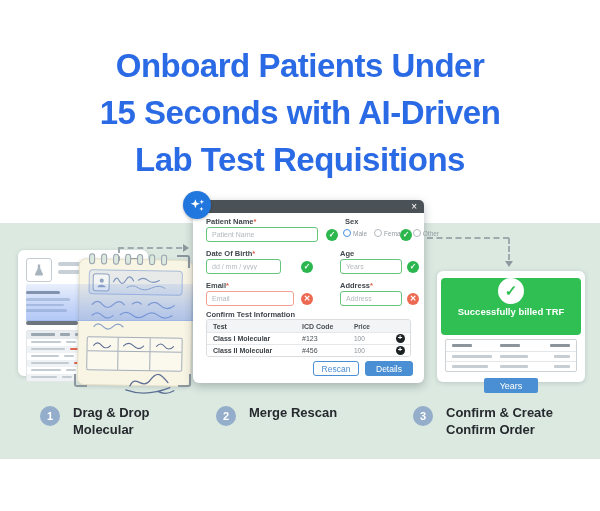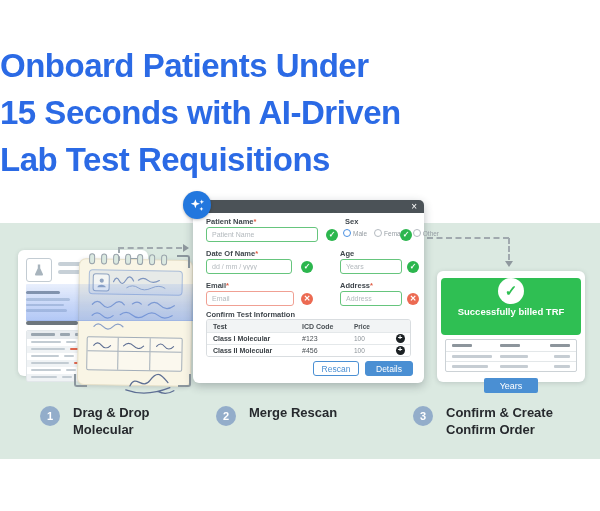--- a/index.html
+++ b/index.html
@@ -1,20 +1,20 @@
 <!DOCTYPE html>
 <html><head>
 <meta charset="utf-8">
 <style>
   * { margin:0; padding:0; box-sizing:border-box; }
   body { font-family:"Liberation Sans", sans-serif; background:#ffffff; }
   .canvas { position:relative; width:600px; height:511px; background:#ffffff; overflow:hidden; }
 
   
-  .headline { position:absolute; top:42px; left:0; width:600px; text-align:left;
+  .headline { position:absolute; top:42px; left:0; width:600px; text-align:center;
     color:#2b6ae5; font-size:33px; font-weight:700; line-height:47px; letter-spacing:-0.5px; }
 
   
   .band { position:absolute; left:0; top:223px; width:600px; height:236px; background:#dbe9e1; }
 
   
   .doc-form { position:absolute; left:18px; top:250px; width:130px; height:126px; background:#ffffff;
     border-radius:6px; box-shadow:0 1px 4px rgba(60,70,80,.18); z-index:1; padding:8px; }
   .doc-head { display:flex; align-items:flex-start; }
   .flask-box { width:26px; height:24px; border:1px solid #c3ccd3; border-radius:3px;
@@ -304,22 +304,22 @@
     <div class="radios" style="left:150px; top:29px;">
       <span class="radio selected"></span>
         <span class="radio-lb">Male</span>
       <span class="radio"></span>
         <span class="radio-lb">Female</span>
       <span class="radio"></span>
         <span class="radio-lb">Other</span>
     </div>
     <div class="chk valid" style="left:207px; top:29px;">✓</div>
 
-    <div class="fld-label" style="left:13px; top:49px;"><span>Date Of Name</span><span class="req">*</span></div>
-    <input class="fld-input" style="left: 13px; top: 59px; width: 86px;" placeholder="dd / mm / yyyy">
+    <div class="fld-label" style="left:13px; top:49px;"><span>Date Of Birth</span><span class="req">*</span></div>
+    <input class="fld-input" style="left: 13px; top: 59px; width: 75px;" placeholder="dd / mm / yyyy">
     <div class="chk valid" style="left:108px; top:61px;">✓</div>
 
     <div class="fld-label" style="left:147px; top:49px;"><span>Age</span><span class="req"></span></div>
     <input class="fld-input" style="left: 147px; top: 59px; width: 62px;" placeholder="Years">
     <div class="chk valid" style="left:214px; top:61px;">✓</div>
 
     <div class="fld-label" style="left:13px; top:81px;"><span>Email</span><span class="req">*</span></div>
     <input class="fld-input bad" style="left: 13px; top: 91px; width: 88px;" placeholder="Email">
     <div class="chk invalid" style="left:108px; top:93px;">✕</div>
 

